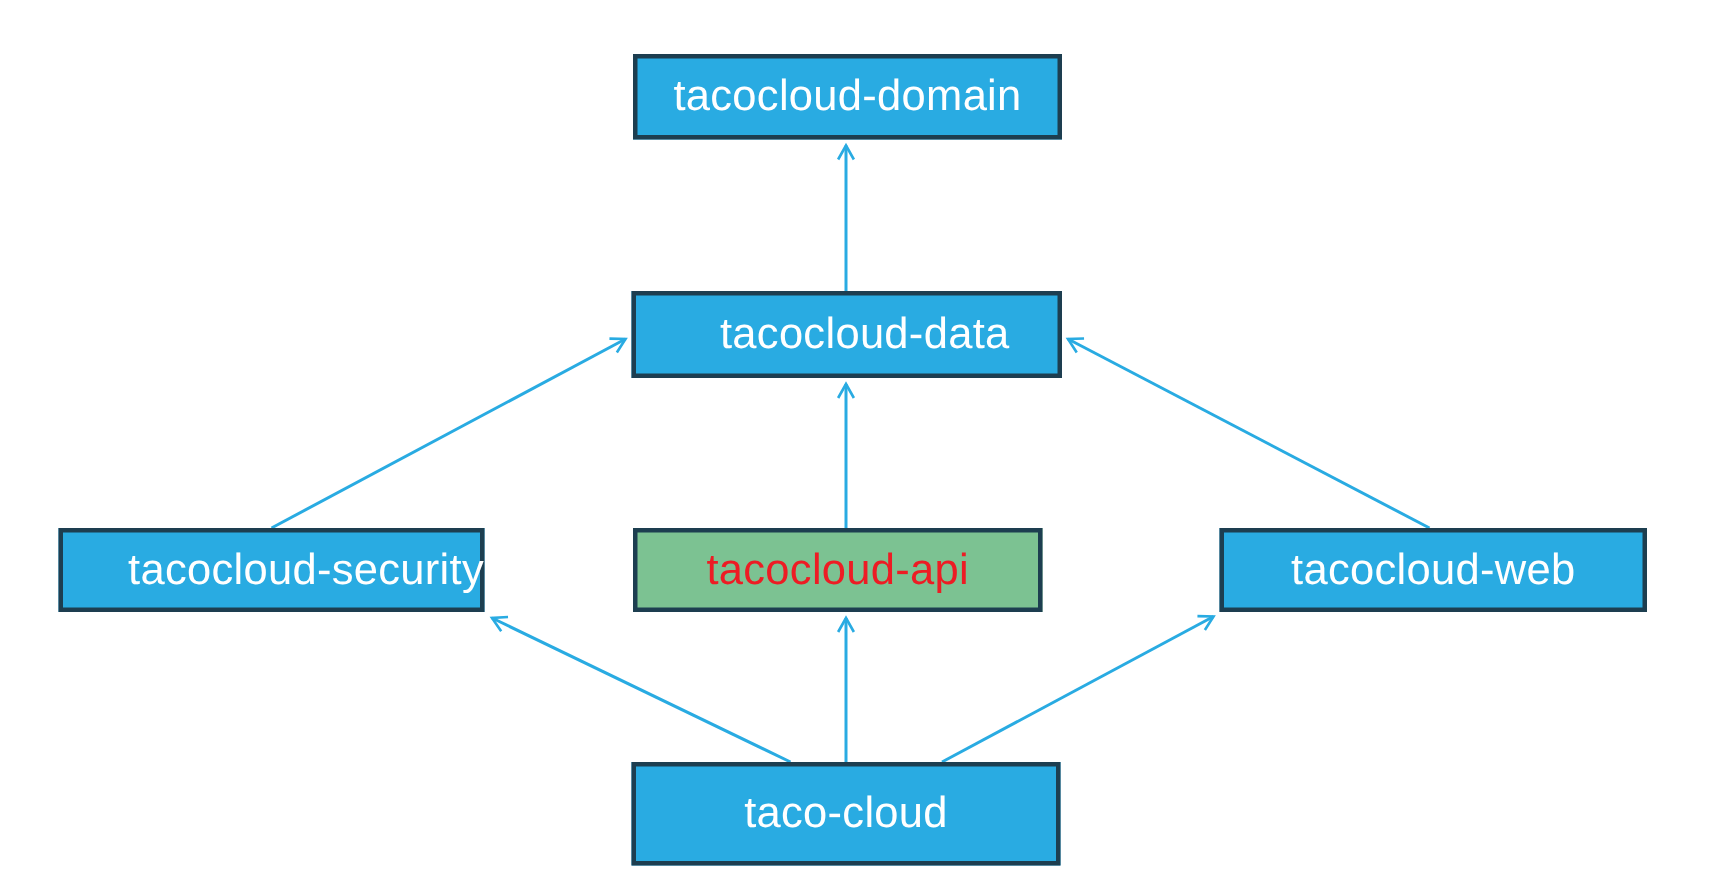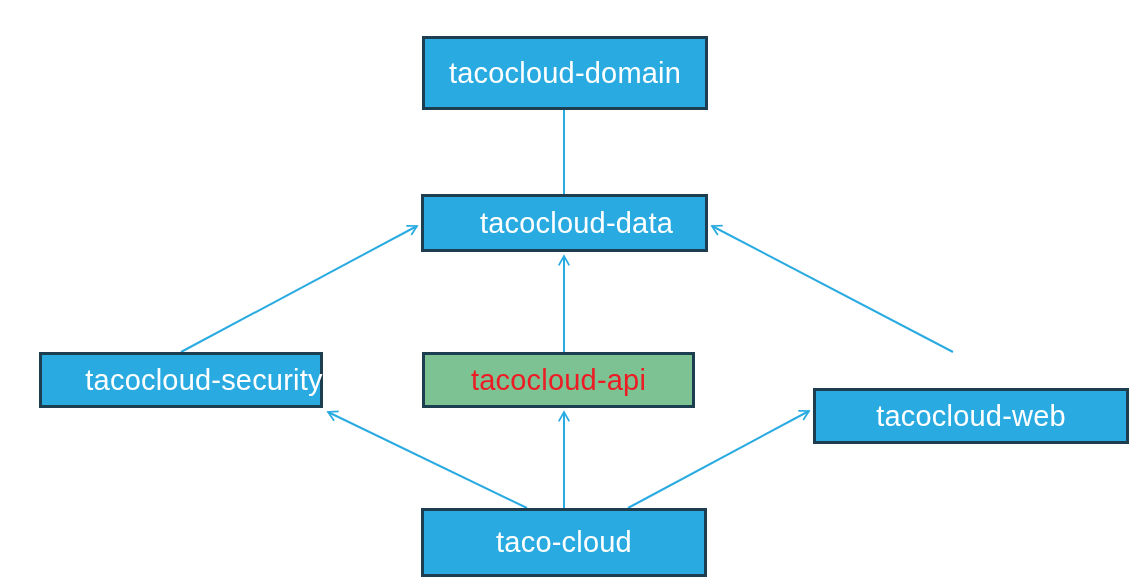--- a/index.html
+++ b/index.html
@@ -53,32 +53,32 @@
     </defs>
   <line x1="564" y1="194" x2="564" y2="97" stroke="#29abe2" stroke-width="2" marker-end="url(#arrowhead)"></line>
       <line x1="564" y1="352" x2="564" y2="256" stroke="#29abe2" stroke-width="2" marker-end="url(#arrowhead)"></line>
       <line x1="181" y1="352" x2="417" y2="226" stroke="#29abe2" stroke-width="2" marker-end="url(#arrowhead)"></line>
       <line x1="953" y1="352" x2="712" y2="226" stroke="#29abe2" stroke-width="2" marker-end="url(#arrowhead)"></line>
       <line x1="527" y1="508" x2="328" y2="412" stroke="#29abe2" stroke-width="2" marker-end="url(#arrowhead)"></line>
       <line x1="564" y1="508" x2="564" y2="412" stroke="#29abe2" stroke-width="2" marker-end="url(#arrowhead)"></line>
       <line x1="628" y1="508" x2="809" y2="411" stroke="#29abe2" stroke-width="2" marker-end="url(#arrowhead)"></line>
     </svg>
   <div id="nodes">
-      <div class="node" style="left: 422px; top: 36px; width: 286px; height: 74px;">
+      <div class="node" style="left: 422px; top: 36px; width: 286px; height: 57px;">
         <span>tacocloud-domain</span>
       </div>
       <div class="node" style="left: 421px; top: 194px; width: 287px; height: 58px; padding-left: 24px;">
         <span>tacocloud-data</span>
       </div>
       <div class="node" style="left: 39px; top: 352px; width: 284px; height: 56px; padding-left: 46px;">
         <span>tacocloud-security</span>
       </div>
       <div class="node highlight" style="left: 422px; top: 352px; width: 273px; height: 56px;">
         <span>tacocloud-api</span>
       </div>
-      <div class="node" style="left: 813px; top: 352px; width: 316px; height: 56px; margin-top: 36px;">
+      <div class="node" style="left: 813px; top: 352px; width: 285px; height: 56px;">
         <span>tacocloud-web</span>
       </div>
       <div class="node" style="left: 421px; top: 508px; width: 286px; height: 69px;">
         <span>taco-cloud</span>
       </div>
     </div>
 </div>
 
 </body></html>

